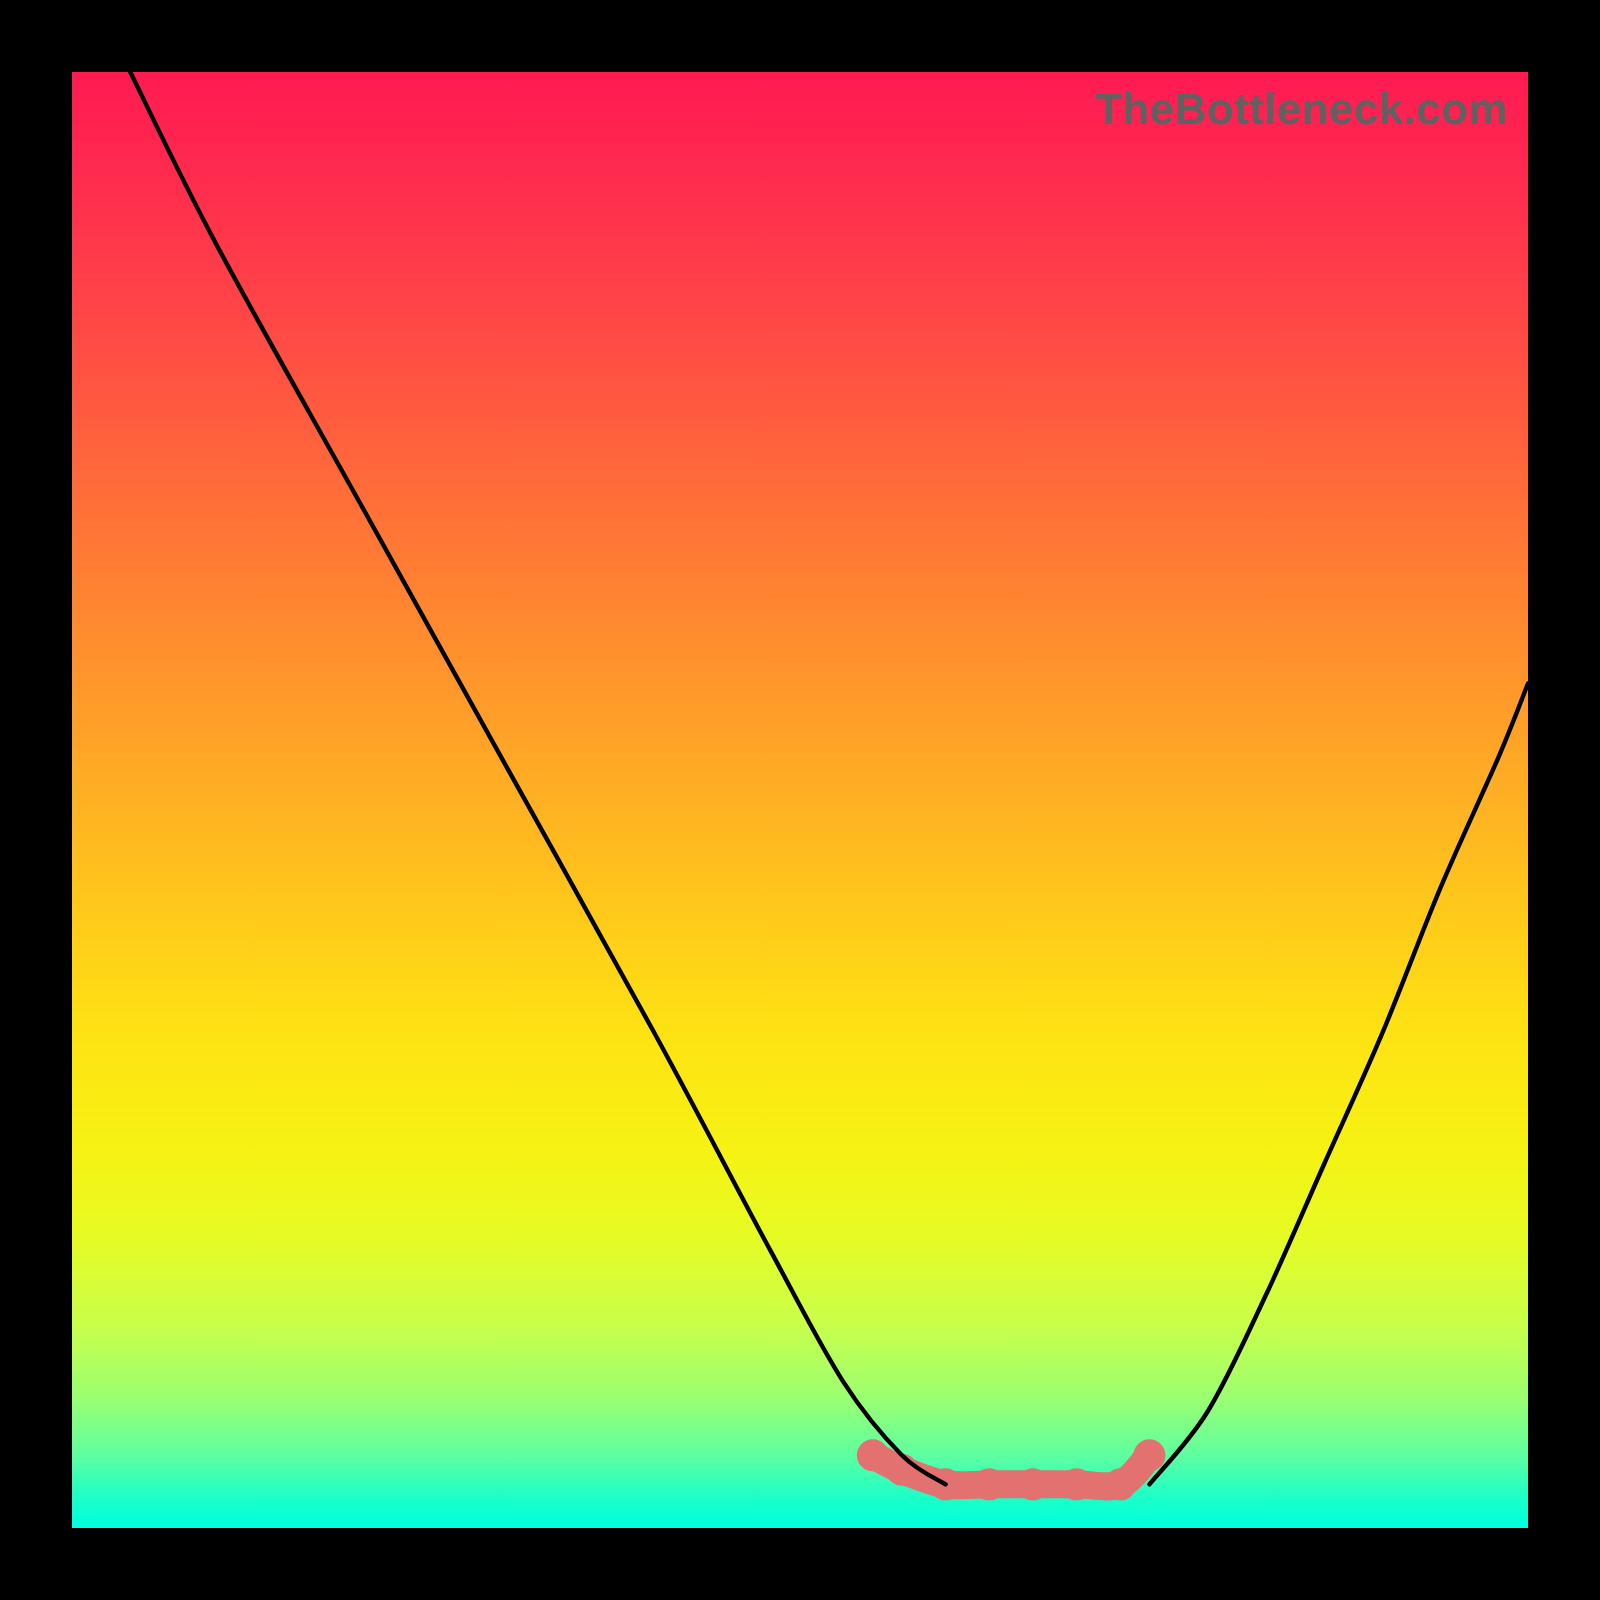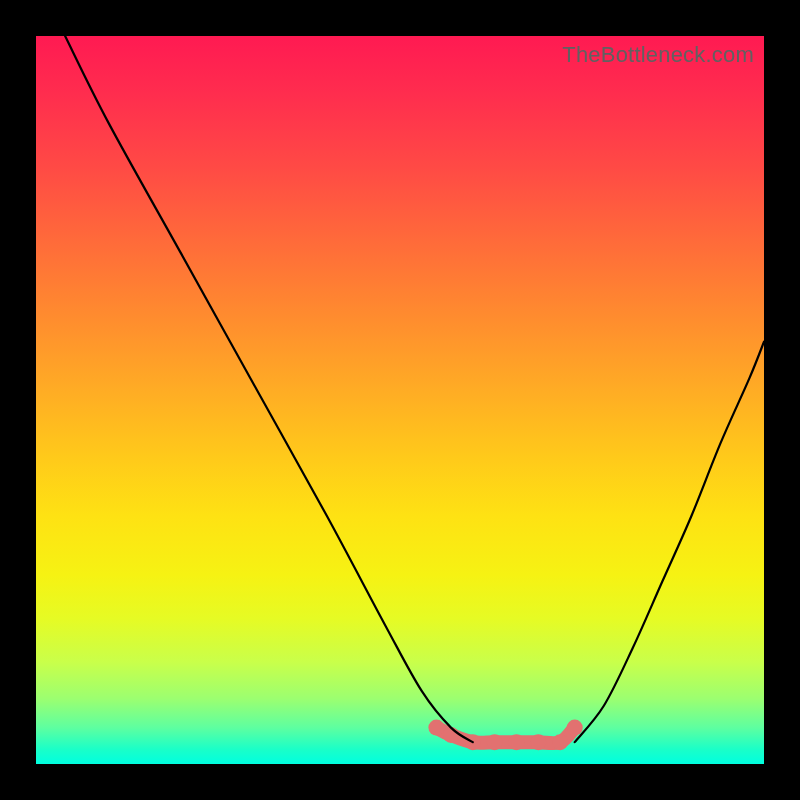--- a/index.html
+++ b/index.html
@@ -38,21 +38,21 @@
       #9cff70 91%,
       #5effa0 95%,
       #1affc8 98%,
       #00ffe0 100%);
   }
   .watermark {
     position: absolute;
     top: 6px;
     right: 10px;
     font-size: 22px;
-    font-weight: 400;
+    font-weight: 700;
     color: #616161;
     letter-spacing: 0.2px;
   }
   svg.curves {
     position: absolute;
     left: 0;
     top: 0;
     width: 728px;
     height: 728px;
     overflow: visible;

